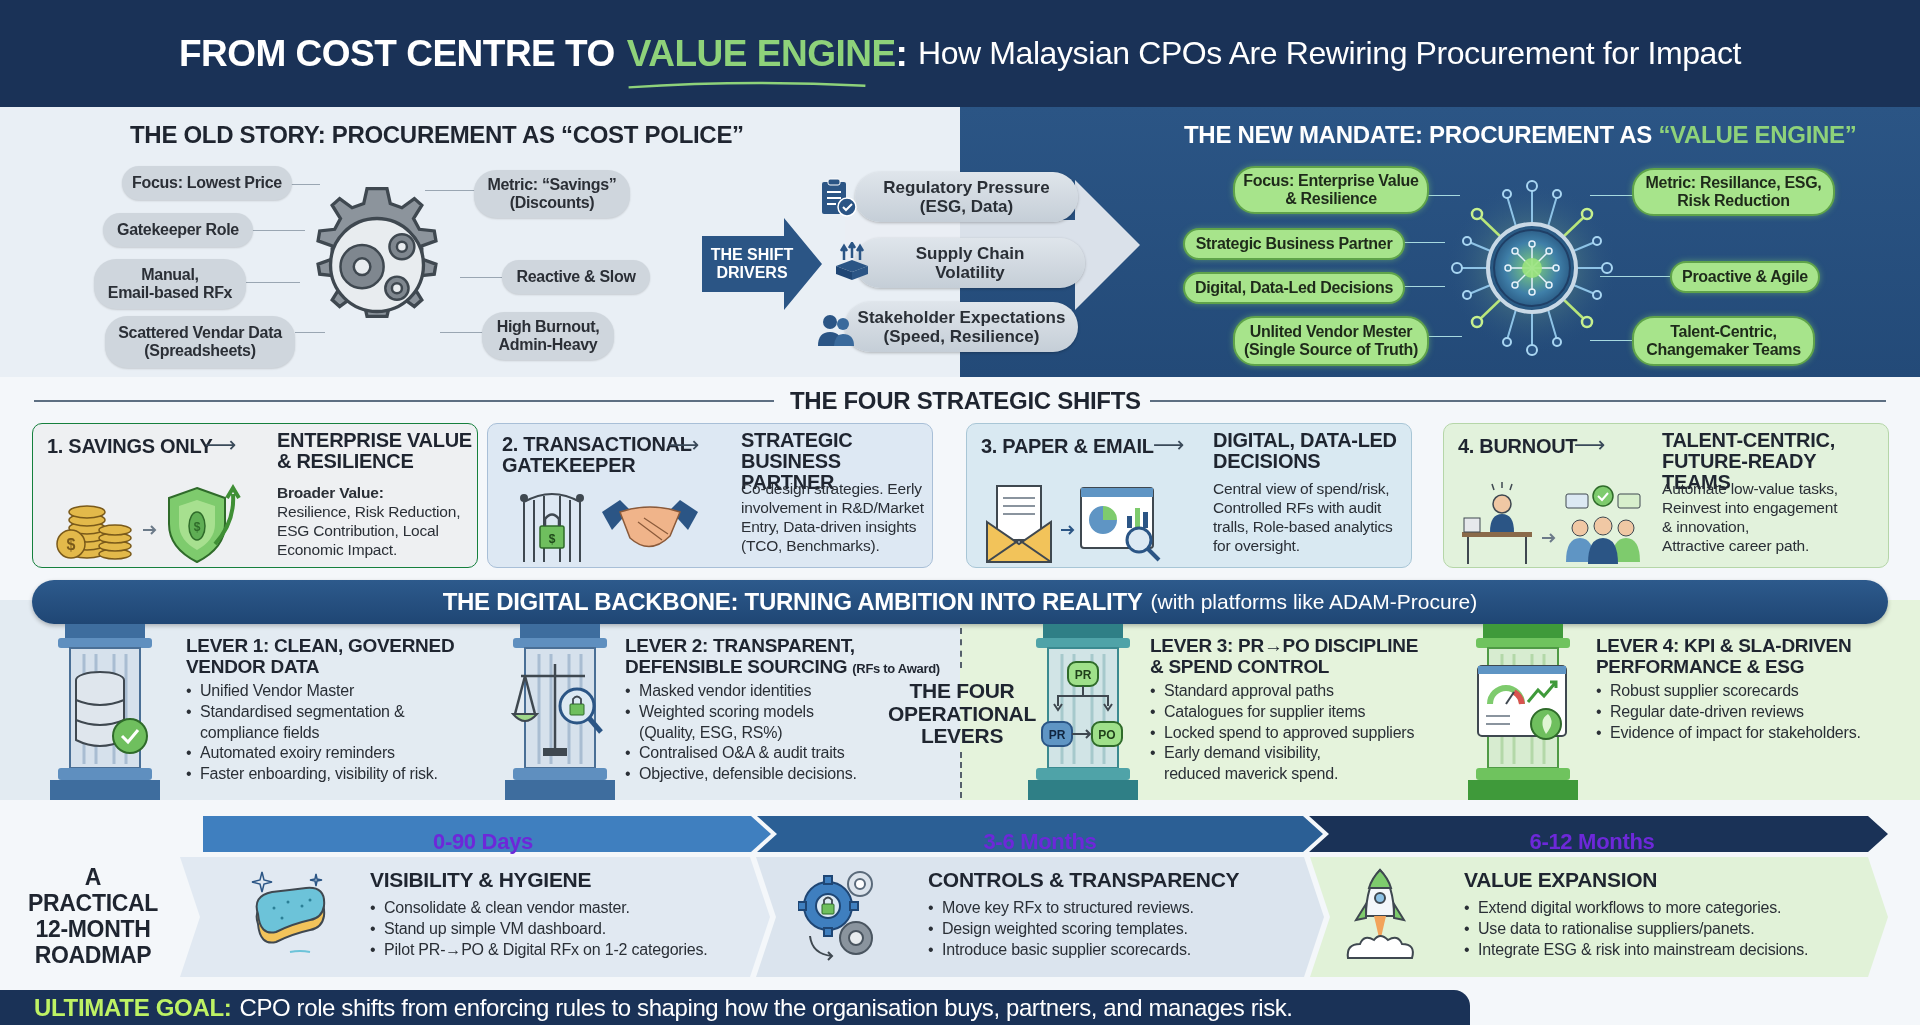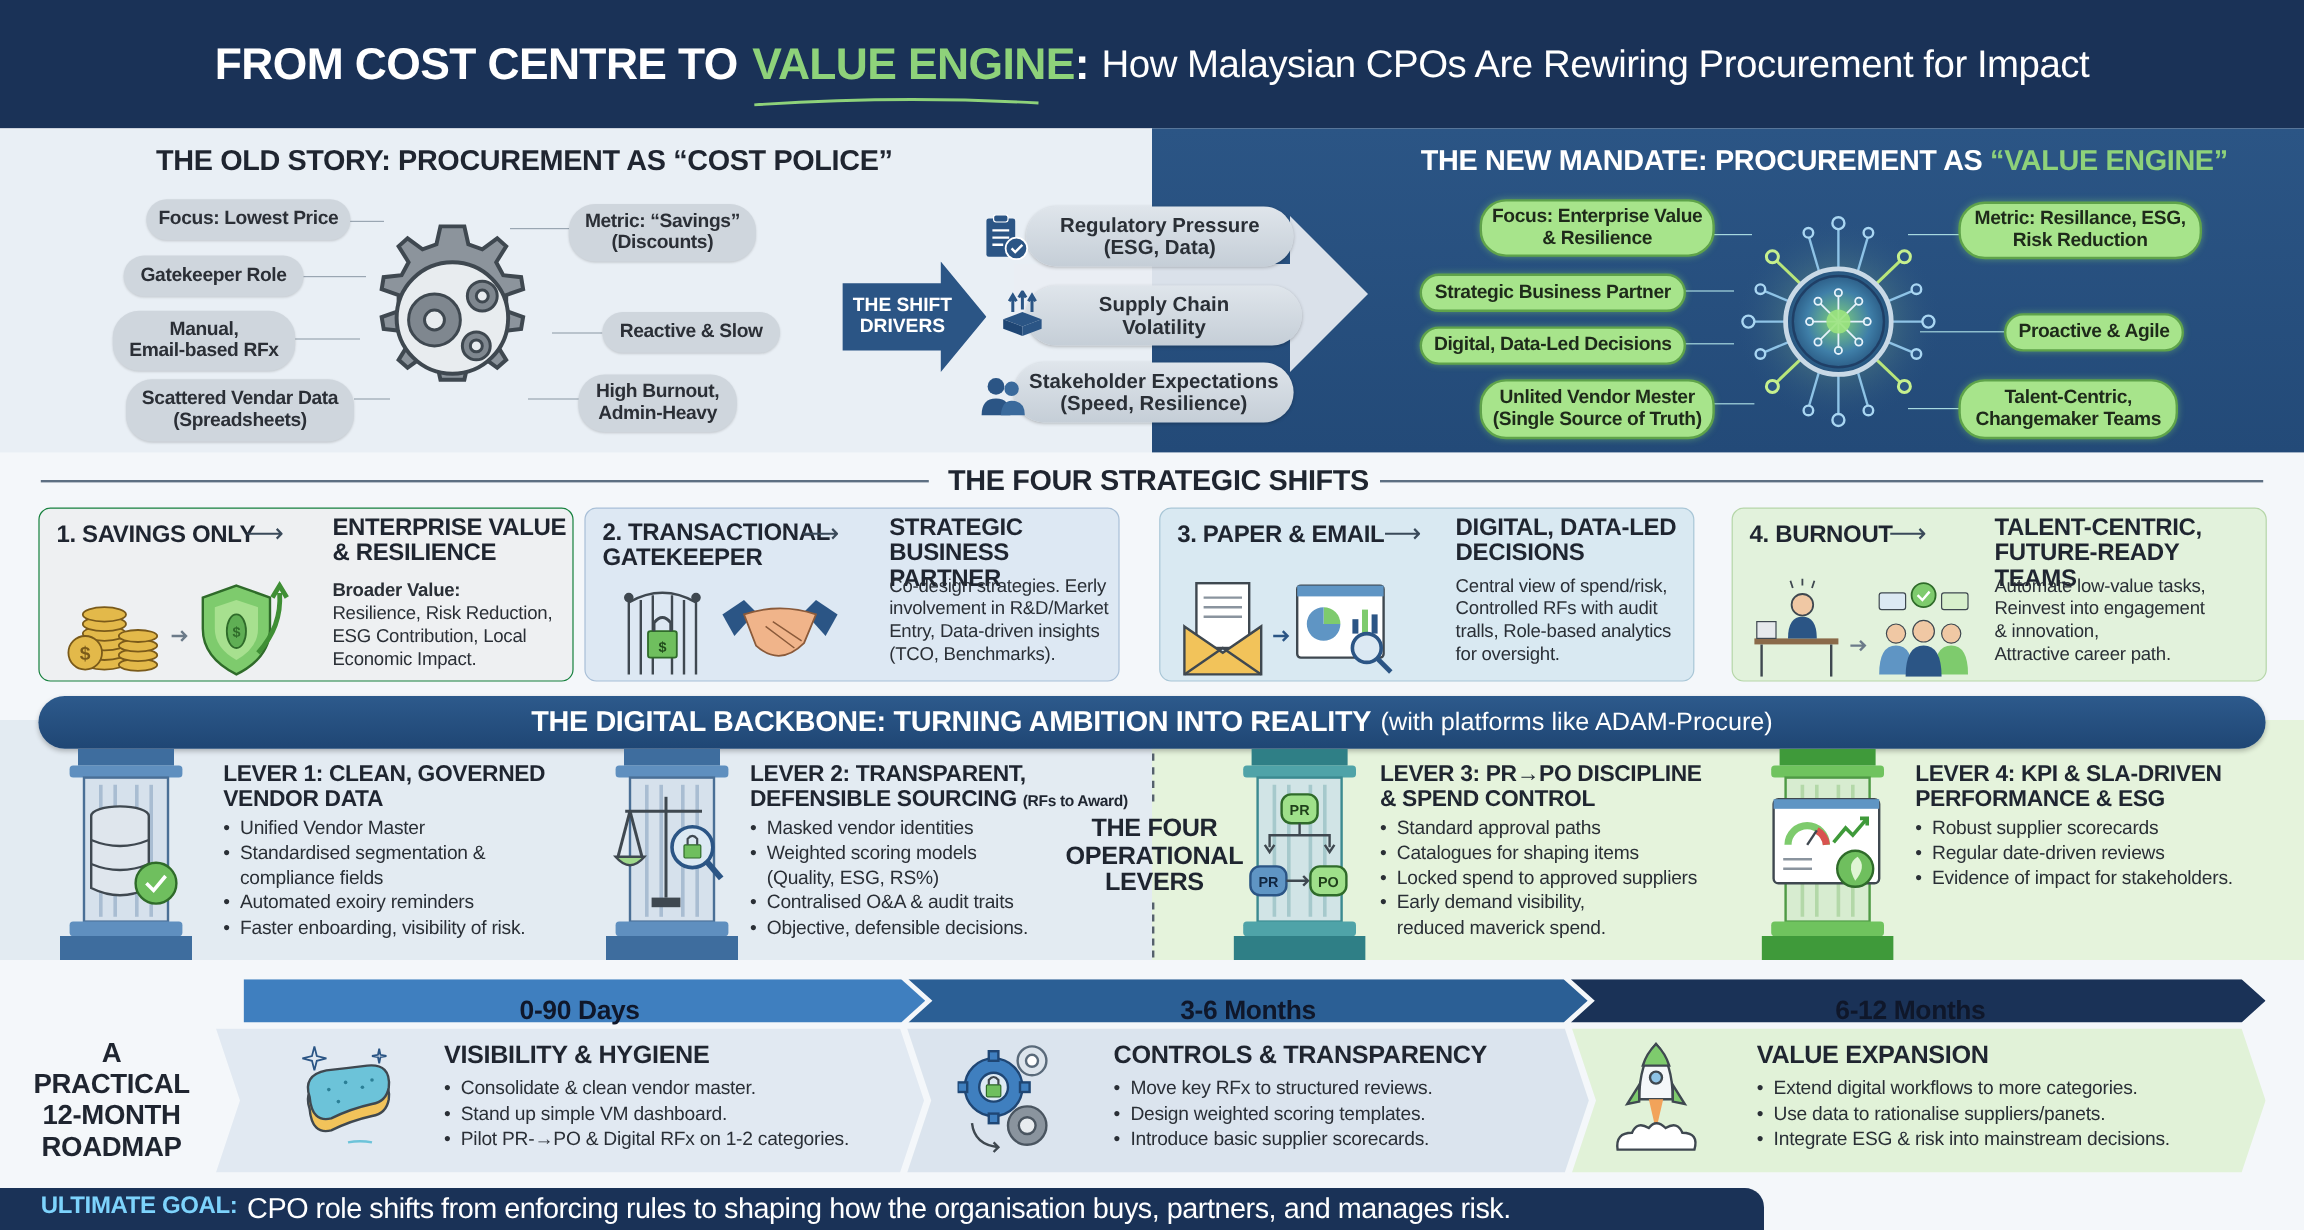--- a/index.html
+++ b/index.html
@@ -62,30 +62,30 @@
   .lever-title { position: absolute; top: 636px; font-weight: 700; font-size: 19px; color: #1f2530; line-height: 1.08; letter-spacing: -0.3px; }
   .lever-title small { font-size: 13px; }
   .lever-list { position: absolute; list-style: none; font-size: 16px; color: #2a2f36; line-height: 1.3; letter-spacing: -0.2px; }
   .lever-list li { position: relative; padding-left: 14px; }
   .lever-list li::before { content: "•"; position: absolute; left: 0; top: 0; }
   .ops-divider { position: absolute; left: 960px; width: 0; border-left: 2px dashed #55606c; }
   .ops-label { position: absolute; left: 882px; top: 680px; width: 160px; text-align: center; font-weight: 700; font-size: 21px; color: #1f2530; line-height: 1.08; letter-spacing: -0.3px; }
 
   
   .roadmap-title { position: absolute; left: 18px; top: 864px; width: 150px; text-align: center; font-weight: 700; font-size: 23px; line-height: 1.13; color: #1f2530; letter-spacing: -0.3px; }
-  .phase-head { position: absolute; top: 816px; height: 52px; color: #0f172a; font-weight: 700; font-size: 22px; display: flex; align-items: center; justify-content: center; letter-spacing: -0.3px; text-align: center; }
+  .phase-head { position: absolute; top: 816px; height: 52px; color: #6d28d9; font-weight: 700; font-size: 22px; display: flex; align-items: center; justify-content: center; letter-spacing: -0.3px; text-align: center; }
   .phase-title { position: absolute; top: 868px; font-weight: 700; font-size: 21px; color: #1f2530; letter-spacing: -0.3px; }
   .phase-list { position: absolute; top: 898px; list-style: none; font-size: 16px; color: #2a2f36; line-height: 1.3; letter-spacing: -0.2px; }
   .phase-list li { position: relative; padding-left: 14px; }
   .phase-list li::before { content: "•"; position: absolute; left: 0; }
   .phase-icon { position: absolute; top: 866px; width: 80px; height: 96px; }
 
   
   .goal-bar { position: absolute; left: 0; top: 990px; width: 1470px; height: 35px; background: #1a3257; border-top-right-radius: 16px; display: flex; align-items: flex-start; padding-left: 34px; padding-top: 4px; }
-  .goal-bar .g-label { font-weight: 700; font-size: 20px; color: #7dd3fc; letter-spacing: -0.3px; }
+  .goal-bar .g-label { font-weight: 700; font-size: 24px; color: #bef264; letter-spacing: -0.3px; }
   .goal-bar .g-text { font-size: 24px; color: #ffffff; margin-left: 8px; letter-spacing: -0.4px; }
 </style>
 </head>
 <body>
 
 <div class="header">
   <span class="t-bold">FROM COST CENTRE TO</span>
   <span class="t-green">
     <span>VALUE ENGINE</span>
     <svg class="underline" viewBox="0 0 300 10" preserveAspectRatio="none">
@@ -524,21 +524,21 @@
   <rect x="14" y="98" width="30" height="24" rx="8" fill="#5f95c4" stroke="#2b5585" stroke-width="2"></rect>
   <text x="29" y="115" font-size="12" font-weight="700" text-anchor="middle" fill="#10253f" font-family="Liberation Sans, sans-serif">PR</text>
   <path d="M44 110 L62 110 M58 106 L62 110 L58 114" stroke="#3f4850" stroke-width="2" fill="none"></path>
   <rect x="64" y="98" width="30" height="24" rx="8" fill="#9fe08a" stroke="#2f6b2a" stroke-width="2"></rect>
   <text x="79" y="115" font-size="12" font-weight="700" text-anchor="middle" fill="#1f3f1a" font-family="Liberation Sans, sans-serif">PO</text>
 </svg>
 <div class="lever-title" style="left:1150px;white-space:pre-line;">LEVER 3: PR→PO DISCIPLINE
 &amp; SPEND CONTROL</div>
 <ul class="lever-list" style="left:1150px;top:681px;">
   <li style="white-space:pre-line;">Standard approval paths</li>
-  <li style="white-space:pre-line;">Catalogues for shaping items</li>
+  <li style="white-space:pre-line;">Catalogues for supplier items</li>
   <li style="white-space:pre-line;">Locked spend to approved suppliers</li>
   <li style="white-space:pre-line;">Early demand visibility,
 reduced maverick spend.</li>
 </ul>
 
 <svg class="pillar" style="left:1468px;" viewBox="0 0 110 176">
   <rect x="15" y="0" width="80" height="14" fill="#3f9a3a"></rect>
     <rect x="8" y="14" width="94" height="10" rx="3" fill="#6fc35e"></rect>
   <rect x="20" y="24" width="70" height="120" fill="#d7ecd0" stroke="#4f9a45" stroke-width="2"></rect>
   <g stroke="#b3d8a8" stroke-width="3">

